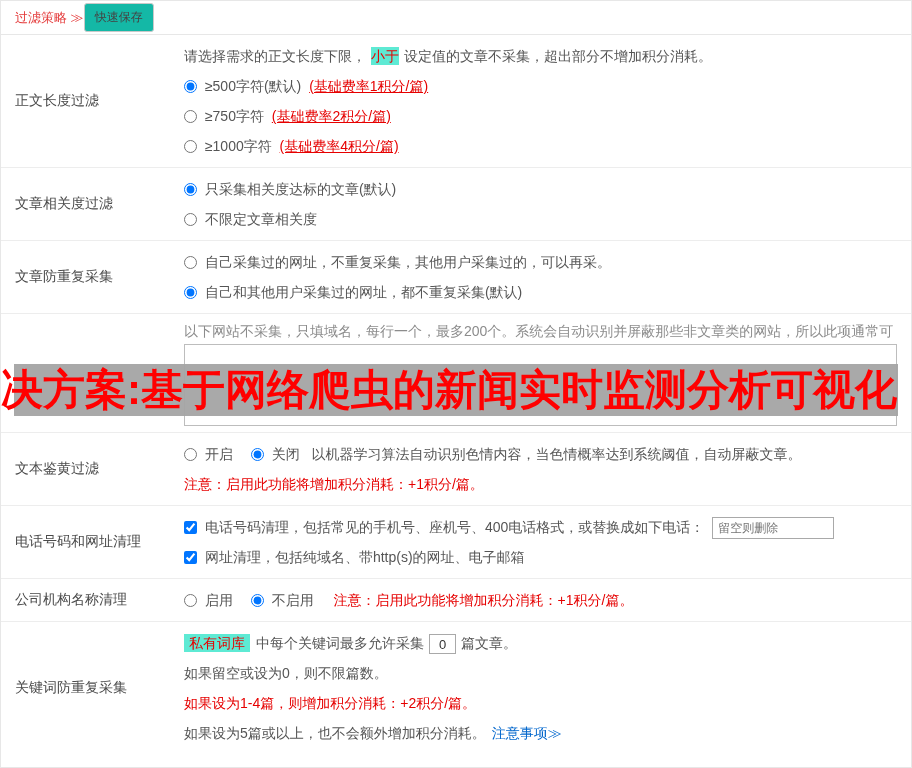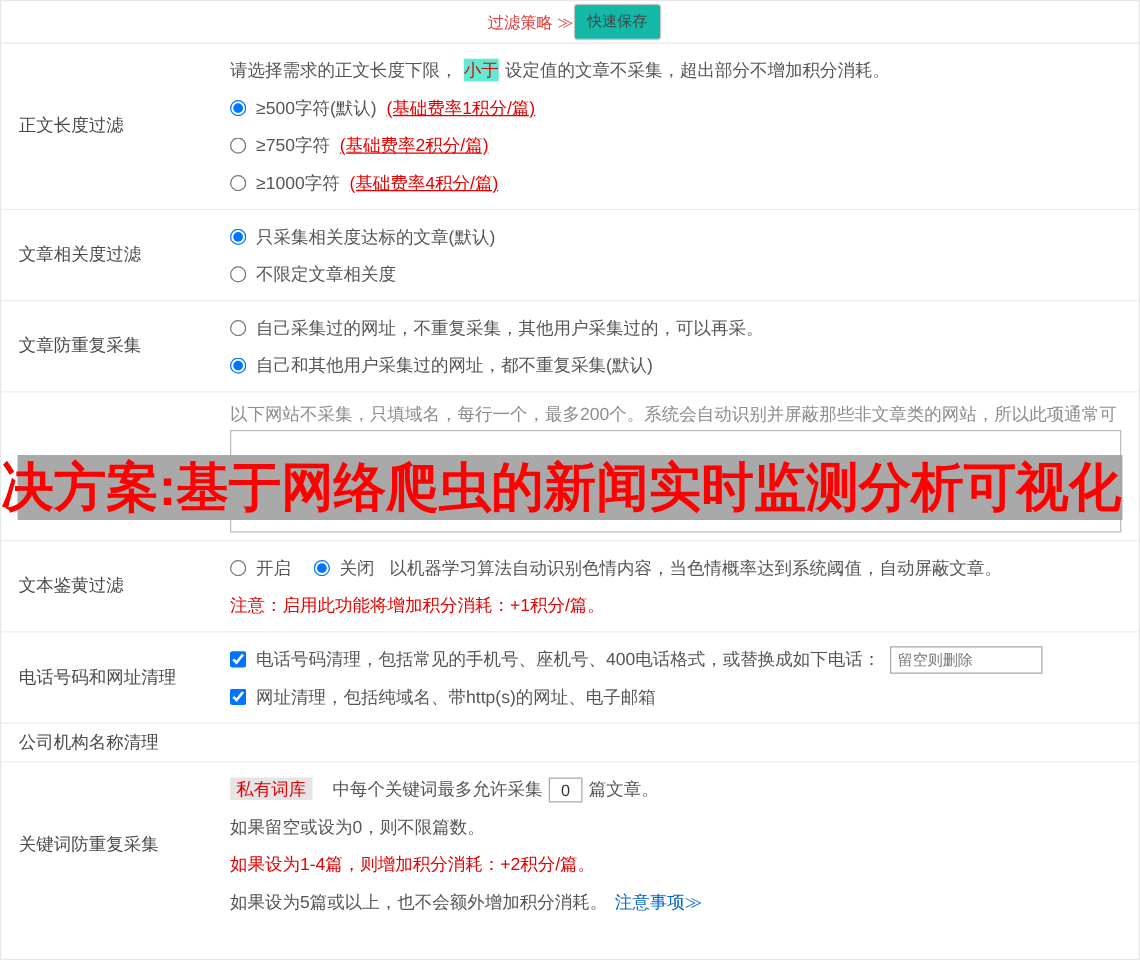--- a/index.html
+++ b/index.html
@@ -1,37 +1,37 @@
 <!DOCTYPE html>
 <html><head>
 <meta charset="utf-8">
 <style>
   * { margin:0; padding:0; box-sizing:border-box; }
   html,body { background:#fff; }
   body { font-family:"Liberation Sans", sans-serif; width:912px; }
   .page { width:912px; height:768px; background:#fff; border:1px solid #e7e7e7; position:relative; font-size:14px; color:#555; overflow:hidden; }
 
-  .header { height:34px; display:flex; align-items:center; justify-content:center; padding:0 7px 0 14px; border-bottom:1px solid #e7e7e7; }
+  .header { height:34px; display:flex; align-items:center; justify-content:flex-start; padding:0 7px 0 14px; border-bottom:1px solid #e7e7e7; }
   .title { color:#e43a3a; font-size:13px; }
   .save-btn { background:#14b8a6; border:1px solid #c9c9c9; border-radius:3px; padding:5px 10px; font-size:12px; color:#444; cursor:pointer; font-family:inherit; }
 
   .row { display:flex; border-bottom:1px solid #ededed; }
   .row:last-child { border-bottom:none; }
   .label-cell { width:183px; flex-shrink:0; padding:6px 10px 6px 14px; display:flex; align-items:center; color:#4a4a4a; font-size:14px; }
   .content-cell { flex:1; padding:6px 14px 6px 0; }
 
   .line { line-height:30px; font-size:14px; color:#555; }
   .line-sm { line-height:22px; color:#8c8c8c; }
   .opt { display:inline-block; cursor:pointer; }
   .opt + .opt { margin-left:14px; }
   input[type=radio], input[type=checkbox] { vertical-align:-2px; margin-right:4px; cursor:pointer; }
 
   .red { color:#e60000; }
   .fee { color:#e60000; text-decoration:underline; margin-left:4px; }
-  .hl { background:#e5e5e5; color:#e60000; padding:1px 5px; margin-right:16px; }
+  .hl { background:#5eead4; color:#e60000; padding:1px 5px; margin-right:6px; }
   .hl-inline { background:#5eead4; color:#e60000; padding:1px 0; margin:0 5px; }
   .link { color:#0066cc; cursor:pointer; margin-left:6px; text-decoration:none; }
   .note-inline { margin-left:16px; }
 
   .text-input { border:1px solid #a9a9a9; height:22px; width:122px; padding:2px 5px; font-size:12px; color:#888; font-family:inherit; vertical-align:middle; margin-left:4px; }
   .num-input { border:1px solid #a9a9a9; width:27px; height:20px; text-align:center; font-size:13px; font-family:inherit; color:#333; vertical-align:middle; margin:0 5px; }
   .block-textarea { display:block; width:713px; height:82px; border:1px solid #bdbdbd; margin-top:2px; resize:none; font-family:inherit; }
 
   .row-site { position:relative; }
   .watermark { position:absolute; left:13px; right:13px; top:50px; height:52px; background:rgba(164,164,164,0.95); display:flex; align-items:center; z-index:5; }
@@ -158,20 +158,33 @@
         <label class="opt">
           <input type="checkbox" checked="" style="">
           <span>网址清理，包括纯域名、带http(s)的网址、电子邮箱</span>
         </label>
       </div>
     </div>
   </div>
 
   <div class="row">
     <div class="label-cell">公司机构名称清理</div>
+    <div class="content-cell">
+      <div class="line">
+        <label class="opt">
+          <input type="radio" name="comp" style="">
+          <span>启用</span>
+        </label>
+        <label class="opt">
+          <input type="radio" name="comp" checked="" style="">
+          <span>不启用</span>
+        </label>
+        <span class="red note-inline">注意：启用此功能将增加积分消耗：+1积分/篇。</span>
+      </div>
+    </div>
   </div>
 
   <div class="row">
     <div class="label-cell">关键词防重复采集</div>
     <div class="content-cell">
       <div class="line">
         <span class="hl">私有词库</span><span>中每个关键词最多允许采集</span><input type="text" class="num-input" value="0" style=""><span>篇文章。</span>
       </div>
       <div class="line">如果留空或设为0，则不限篇数。</div>
       <div class="line red">如果设为1-4篇，则增加积分消耗：+2积分/篇。</div>

